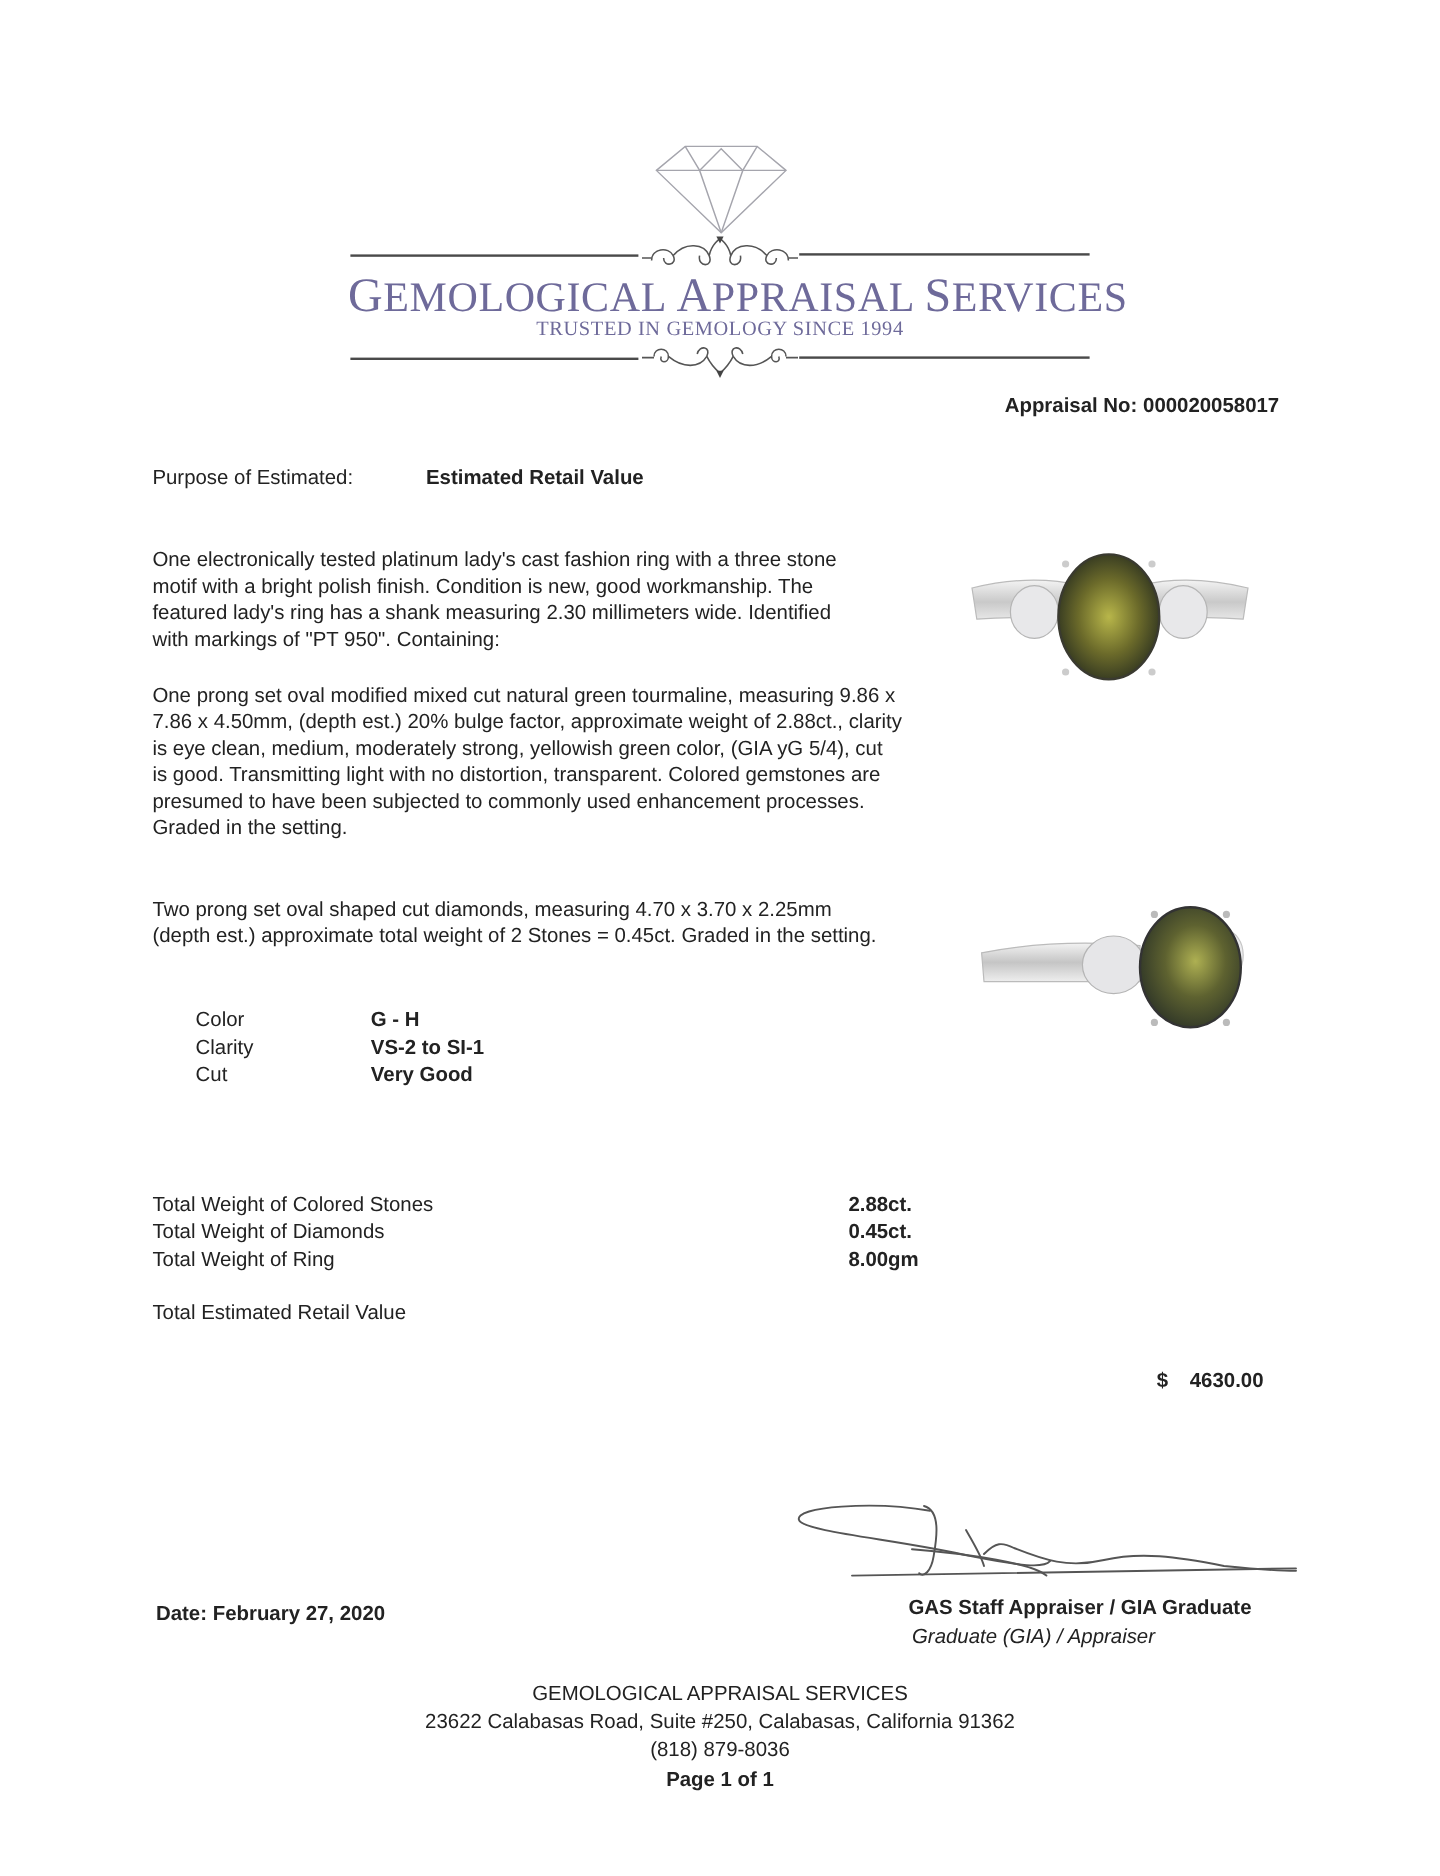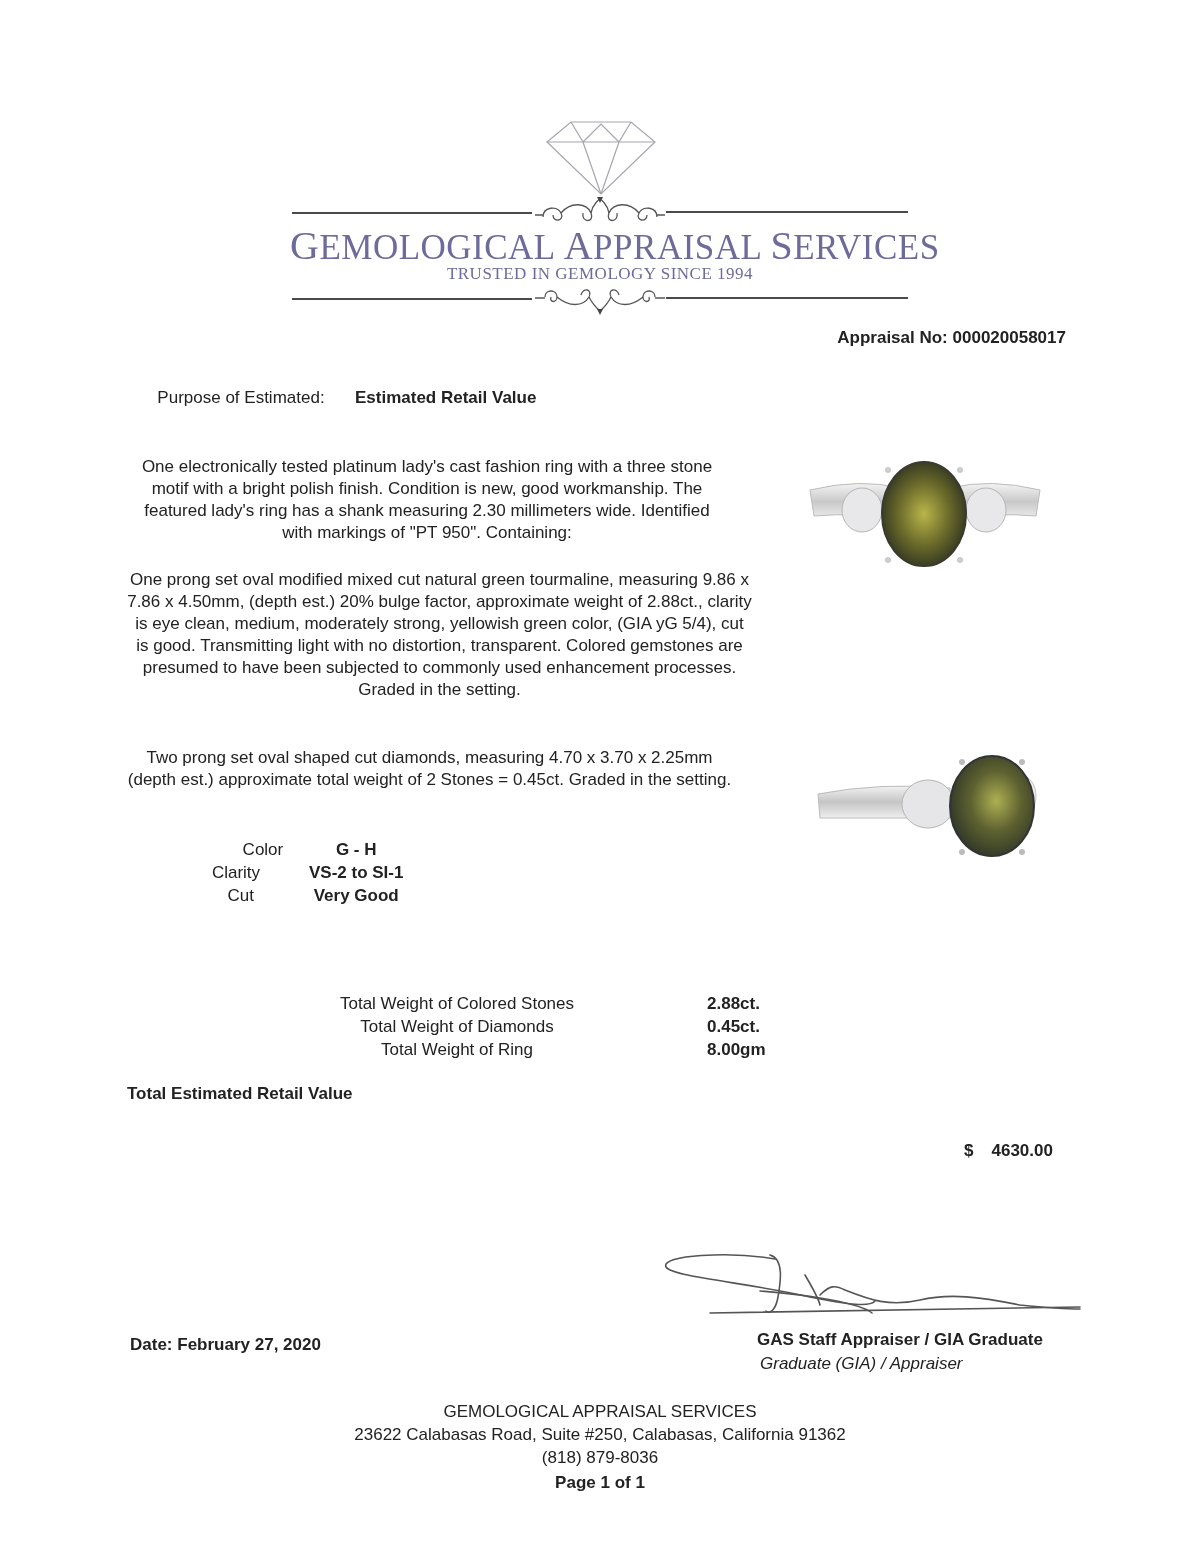--- a/index.html
+++ b/index.html
@@ -1,18 +1,18 @@
 <!DOCTYPE html>
 <html><head>
   <meta charset="utf-8">
   <style>
     html, body { margin: 0; padding: 0; background: #ffffff; }
     body { width: 1200px; height: 1563px; position: relative; overflow: hidden;
            font-family: "Liberation Sans", "DejaVu Sans", sans-serif; color: #222; }
-    .abs { position: absolute; text-align: center; }
+    .abs { position: absolute; }
 
     
     .logo-diamond { left: 543px; top: 118px; width: 116px; height: 80px; }
     .logo-rule { height: 2px; background: #4a4a4a; }
     .logo-title { left: 290px; top: 222px; width: 620px; text-align: center;
                   font-family: "Liberation Serif", "DejaVu Serif", serif;
                   font-size: 35px; color: #6e6a9a; letter-spacing: 0.5px; white-space: nowrap; }
     .logo-title .big { font-size: 40px; }
     .logo-sub { left: 290px; top: 264px; width: 620px; text-align: center;
                 font-family: "Liberation Serif", "DejaVu Serif", serif;
@@ -30,21 +30,21 @@
 
     .grades { left: 163px; top: 838px; font-size: 17px; line-height: 23px; }
     .grades .row { white-space: nowrap; }
     .grades .k { display: inline-block; width: 146px; }
     .grades .v { font-weight: bold; }
 
     .totals { left: 127px; top: 992px; font-size: 17px; line-height: 23px; }
     .totals .row { white-space: nowrap; position: relative; width: 660px; }
     .totals .v { position: absolute; left: 580px; font-weight: bold; }
 
-    .total-value-label { left: 127px; top: 1084px; font-size: 17px; font-weight: bold; }
+    .total-value-label { left: 127px; top: 1084px; font-size: 17px; font-weight: normal; }
     .total-value { left: 964px; top: 1141px; font-size: 17px; font-weight: bold; white-space: nowrap; }
     .total-value .amt { margin-left: 18px; }
 
     .ring-photo { left: 800px; width: 250px; height: 140px; }
 
     .signature { left: 660px; top: 1245px; width: 430px; height: 80px; }
     .sig-name { left: 757px; top: 1330px; font-size: 17px; font-weight: bold; white-space: nowrap; }
     .sig-title { left: 760px; top: 1354px; font-size: 17px; font-style: italic; white-space: nowrap; }
     .date { left: 130px; top: 1335px; font-size: 17px; font-weight: bold; white-space: nowrap; }
 

